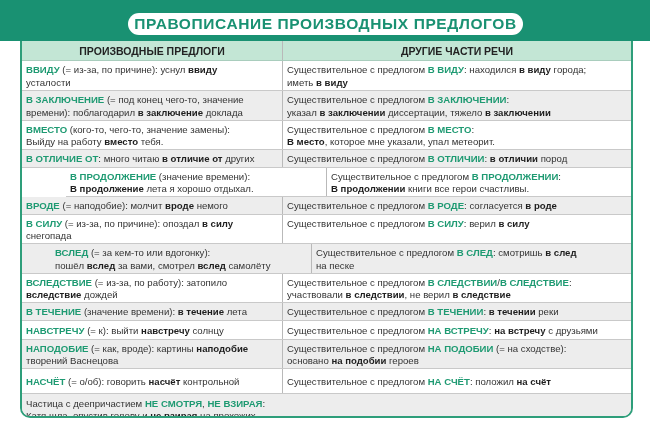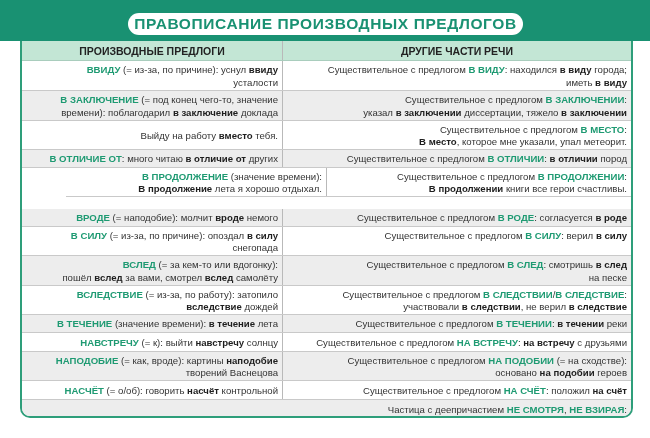--- a/index.html
+++ b/index.html
@@ -19,21 +19,21 @@
     border-left: 2px solid #2e9e7a; border-right: 2px solid #2e9e7a; border-bottom: 2px solid #2e9e7a;
     border-radius: 0 0 10px 10px; overflow: hidden; box-sizing: border-box;
   }
   .hdr { display: flex; height: 19px; background: #c3e6d5; border-bottom: 1px solid #a9cdbd; }
   .hdr div {
     display: flex; align-items: center; justify-content: center;
     font-weight: bold; font-size: 10.5px; color: #222;
   }
   .c1 { width: 261px; box-sizing: border-box; border-right: 1px solid #b9b9b9; }
   .c2 { flex: 1; box-sizing: border-box; }
-  .row { display: flex; border-bottom: 1px solid #c9c9c9; box-sizing: border-box; text-align: right; }
+  .row { display: flex; border-bottom: 1px solid #c9c9c9; box-sizing: border-box; }
   .row.gray { background: #ededed; }
   .row.white { background: #ffffff; }
   .row:last-child { border-bottom: none; }
   .cell {
     padding: 2px 4px 0 4px; font-size: 9.6px; line-height: 12.5px; box-sizing: border-box;
     display: flex; flex-direction: column; justify-content: center;
   }
   .cell span { white-space: pre-wrap; }
   .g { color: #1e9a72; font-weight: bold; }
   .b { font-weight: bold; color: #1e1e1e; }
@@ -67,20 +67,21 @@
           <div><span class="g">В ЗАКЛЮЧЕНИЕ</span><span class="n"> (= под конец чего-то, значение</span></div>
           <div><span class="n">времени): поблагодарил </span><span class="b">в заключение</span><span class="n"> доклада</span></div>
         </div>
         <div class="cell c2">
           <div><span class="n">Существительное с предлогом </span><span class="g">В ЗАКЛЮЧЕНИИ</span><span class="n">:</span></div>
           <div><span class="n">указал </span><span class="b">в заключении</span><span class="n"> диссертации, тяжело </span><span class="b">в заключении</span></div>
         </div>
       </div>
       <div class="row white" style="height: 29px;">
         <div class="cell c1">
+          <div><span class="g">ВМЕСТО</span><span class="n"> (кого-то, чего-то, значение замены):</span></div>
           <div><span class="n">Выйду на работу </span><span class="b">вместо</span><span class="n"> тебя.</span></div>
         </div>
         <div class="cell c2">
           <div><span class="n">Существительное с предлогом </span><span class="g">В МЕСТО</span><span class="n">:</span></div>
           <div><span class="b">В место</span><span class="n">, которое мне указали, упал метеорит.</span></div>
         </div>
       </div>
       <div class="row gray" style="height: 18px;">
         <div class="cell c1">
           <div><span class="g">В ОТЛИЧИЕ ОТ</span><span class="n">: много читаю </span><span class="b">в отличие от</span><span class="n"> других</span></div>
@@ -92,39 +93,39 @@
       <div class="row white" style="height: 29px; margin-left: 44px;">
         <div class="cell c1">
           <div><span class="g">В ПРОДОЛЖЕНИЕ</span><span class="n"> (значение времени):</span></div>
           <div><span class="b">В продолжение</span><span class="n"> лета я хорошо отдыхал.</span></div>
         </div>
         <div class="cell c2">
           <div><span class="n">Существительное с предлогом </span><span class="g">В ПРОДОЛЖЕНИИ</span><span class="n">:</span></div>
           <div><span class="b">В продолжении</span><span class="n"> книги все герои счастливы.</span></div>
         </div>
       </div>
-      <div class="row gray" style="height: 18px; margin-top: 12px;">
+      <div class="row gray" style="height: 18px;">
         <div class="cell c1">
           <div><span class="g">ВРОДЕ</span><span class="n"> (= наподобие): молчит </span><span class="b">вроде</span><span class="n"> немого</span></div>
         </div>
         <div class="cell c2">
           <div><span class="n">Существительное с предлогом </span><span class="g">В РОДЕ</span><span class="n">: согласуется </span><span class="b">в роде</span></div>
         </div>
       </div>
       <div class="row white" style="height: 29px;">
         <div class="cell c1">
           <div><span class="g">В СИЛУ</span><span class="n"> (= из-за, по причине): опоздал </span><span class="b">в силу</span></div>
           <div><span class="n">снегопада</span></div>
         </div>
         <div class="cell c2">
           <div><span class="n">Существительное с предлогом </span><span class="g">В СИЛУ</span><span class="n">: верил </span><span class="b">в силу</span></div>
           <div><span class="n"> </span></div>
         </div>
       </div>
-      <div class="row gray" style="height: 30px;">
+      <div class="row gray" style="height: 30px; padding-left: 29px;">
         <div class="cell c1">
           <div><span class="g">ВСЛЕД</span><span class="n"> (= за кем-то или вдогонку):</span></div>
           <div><span class="n">пошёл </span><span class="b">вслед</span><span class="n"> за вами, смотрел </span><span class="b">вслед</span><span class="n"> самолёту</span></div>
         </div>
         <div class="cell c2">
           <div><span class="n">Существительное с предлогом </span><span class="g">В СЛЕД</span><span class="n">: смотришь </span><span class="b">в след</span></div>
           <div><span class="n">на песке</span></div>
         </div>
       </div>
       <div class="row white" style="height: 29px;">
@@ -156,21 +157,21 @@
       <div class="row gray" style="height: 29px;">
         <div class="cell c1">
           <div><span class="g">НАПОДОБИЕ</span><span class="n"> (= как, вроде): картины </span><span class="b">наподобие</span></div>
           <div><span class="n">творений Васнецова</span></div>
         </div>
         <div class="cell c2">
           <div><span class="n">Существительное с предлогом </span><span class="g">НА ПОДОБИИ</span><span class="n"> (= на сходстве):</span></div>
           <div><span class="n">основано </span><span class="b">на подобии</span><span class="n"> героев</span></div>
         </div>
       </div>
-      <div class="row white" style="height: 19px;">
+      <div class="row white" style="height: 25px;">
         <div class="cell c1">
           <div><span class="g">НАСЧЁТ</span><span class="n"> (= о/об): говорить </span><span class="b">насчёт</span><span class="n"> контрольной</span></div>
         </div>
         <div class="cell c2">
           <div><span class="n">Существительное с предлогом </span><span class="g">НА СЧЁТ</span><span class="n">: положил </span><span class="b">на счёт</span></div>
         </div>
       </div>
       <div class="row gray" style="height: 30px;">
         <div class="cell c2">
           <div><span class="n">Частица с деепричастием </span><span class="g">НЕ СМОТРЯ</span><span class="n">, </span><span class="g">НЕ ВЗИРАЯ</span><span class="n">:</span></div>

